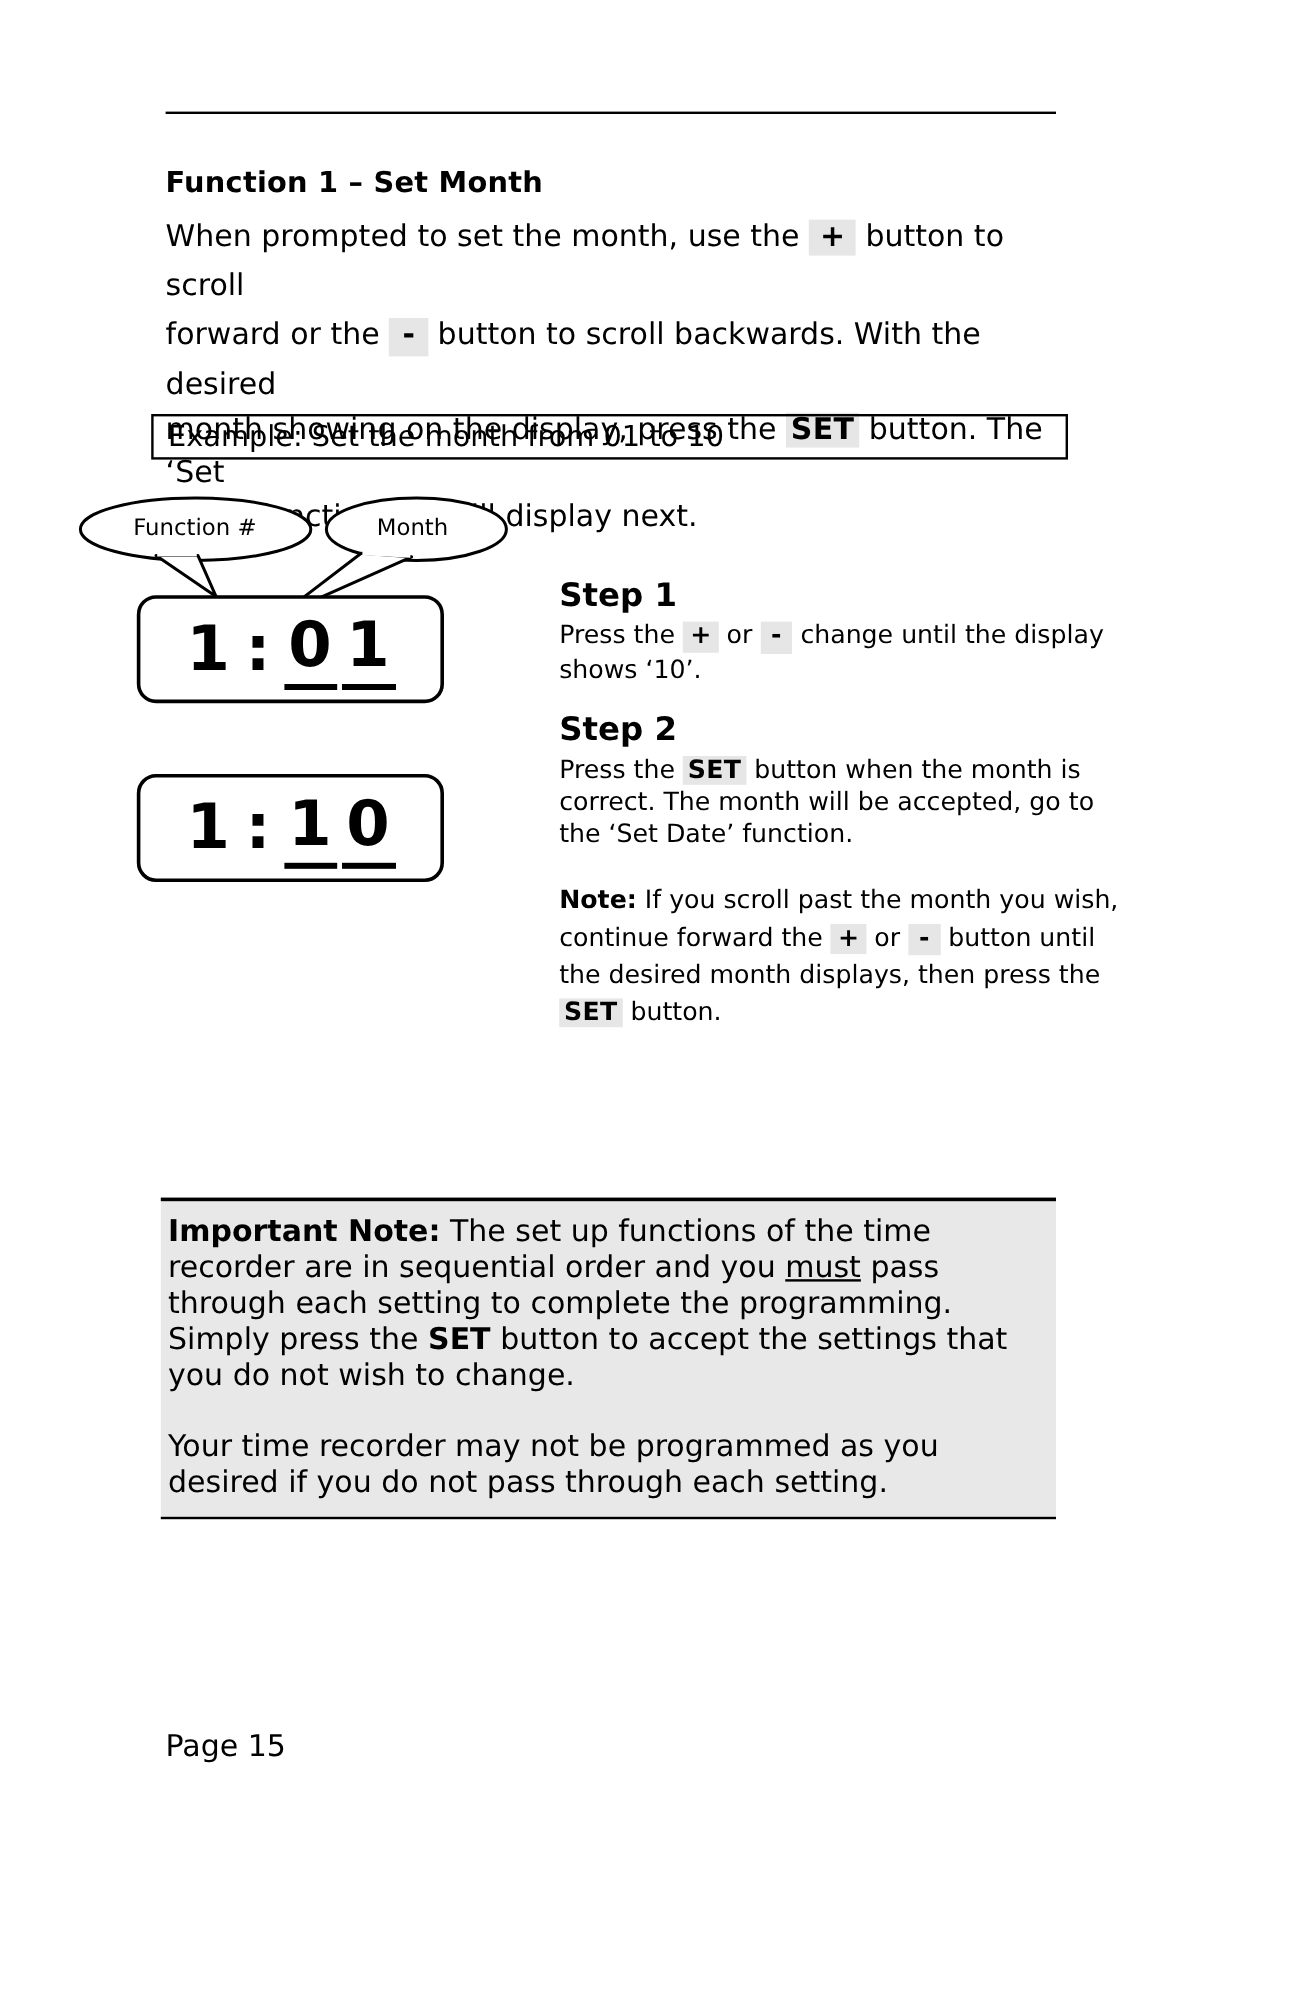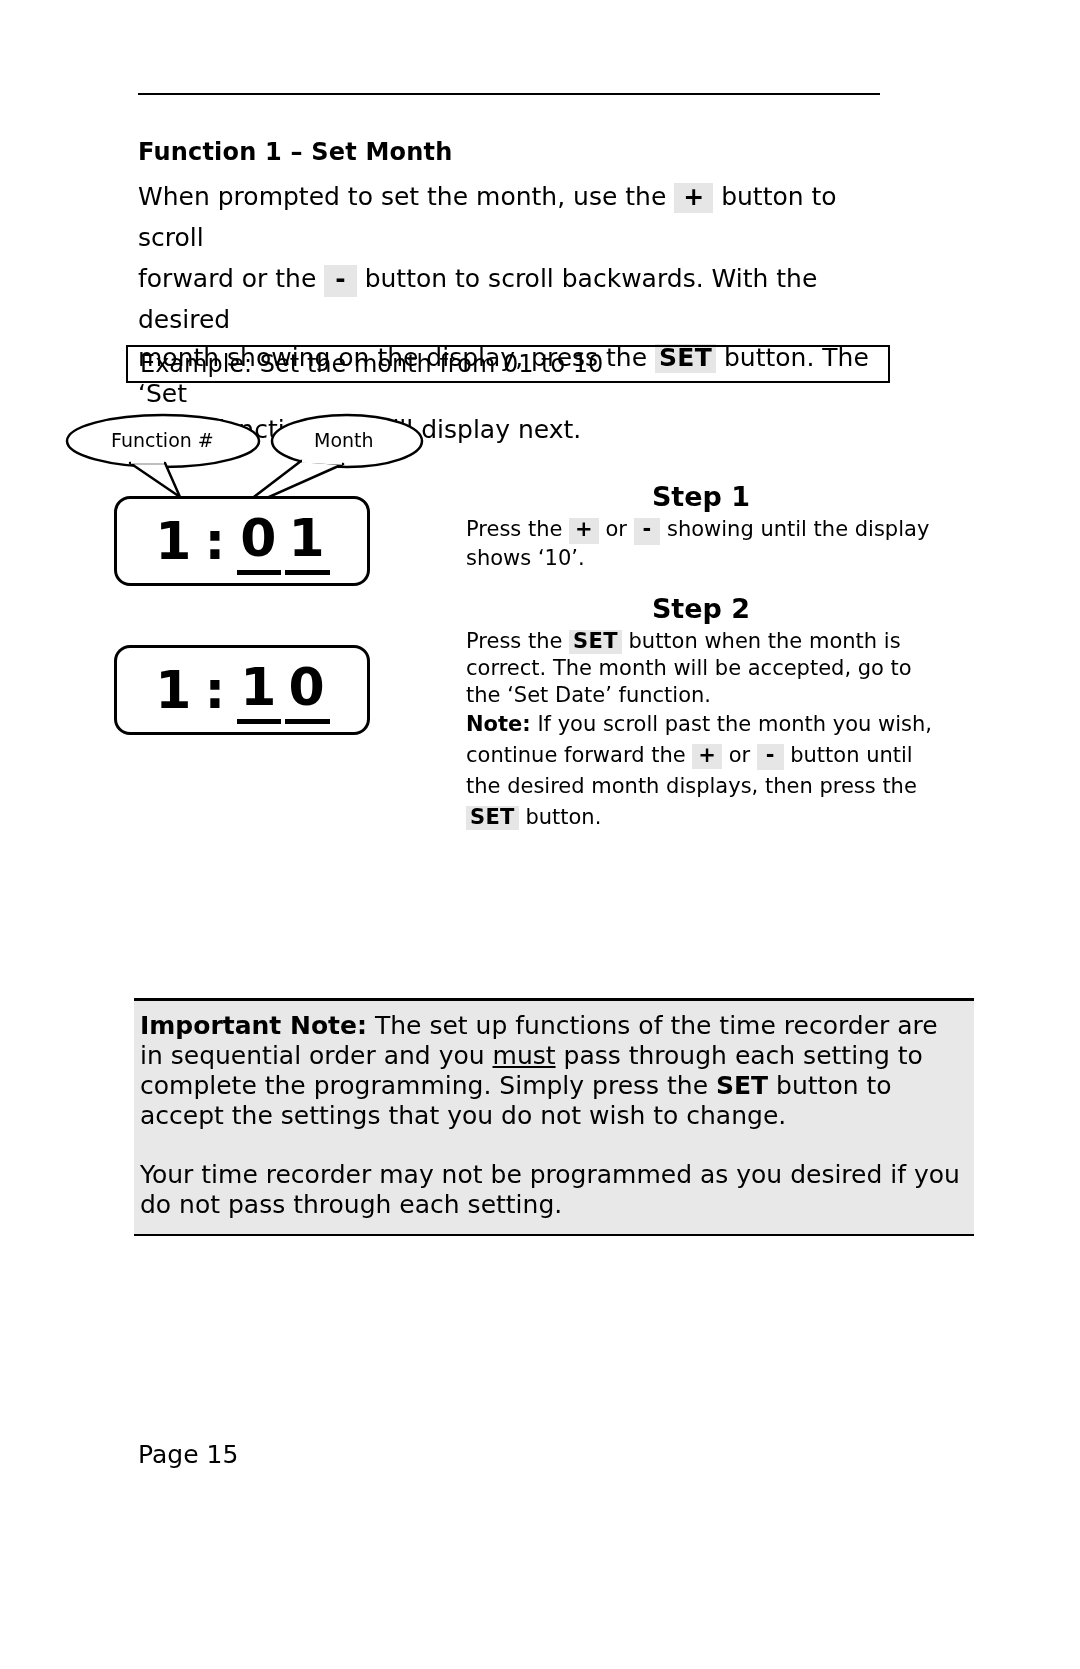--- a/index.html
+++ b/index.html
@@ -150,41 +150,41 @@
     position: absolute;
     left: 466px;
     top: 480px;
     width: 470px;
   }
   .step-title {
     font-size: 27px;
     font-weight: bold;
     line-height: 34px;
     margin-bottom: 2px;
-    text-align: center;
   }
   .step-body {
     font-size: 21px;
     line-height: 27px;
   }
   .step-gap { height: 20px; }
   .note-block {
     font-size: 21px;
     line-height: 31px;
+    margin-top: 26px;
   }
   .steps .key { font-size: 21px; }
   .steps .key.plus { padding: 0px 6px 2px 6px; }
   .steps .key.minus { padding: 0px 9px 3px 9px; }
 
   
   .important-box {
     position: absolute;
     left: 134px;
     top: 998px;
-    width: 840px;
+    width: 746px;
     box-sizing: border-box;
     background: #e8e8e8;
     border-top: 3px solid #000;
     border-bottom: 2px solid #000;
     padding: 10px 8px 14px 6px;
   }
   .important-box p {
     margin: 0;
     font-size: 25px;
     line-height: 30px;
@@ -260,21 +260,21 @@
   </div>
 
   <div class="steps">
 
     <div class="step-title">Step 1</div>
     <div class="step-body">
       <span>Press the</span>
       <span class="key plus">+</span>
       <span>or</span>
       <span class="key minus">-</span>
-      <span>showing until the display</span><br>
+      <span>change until the display</span><br>
       <span>shows ‘10’.</span>
     </div>
 
     <div class="step-gap"></div>
 
     <div class="step-title">Step 2</div>
     <div class="step-body">
       <span>Press the</span>
       <span class="key set">SET</span>
       <span>button when the month is</span><br>

